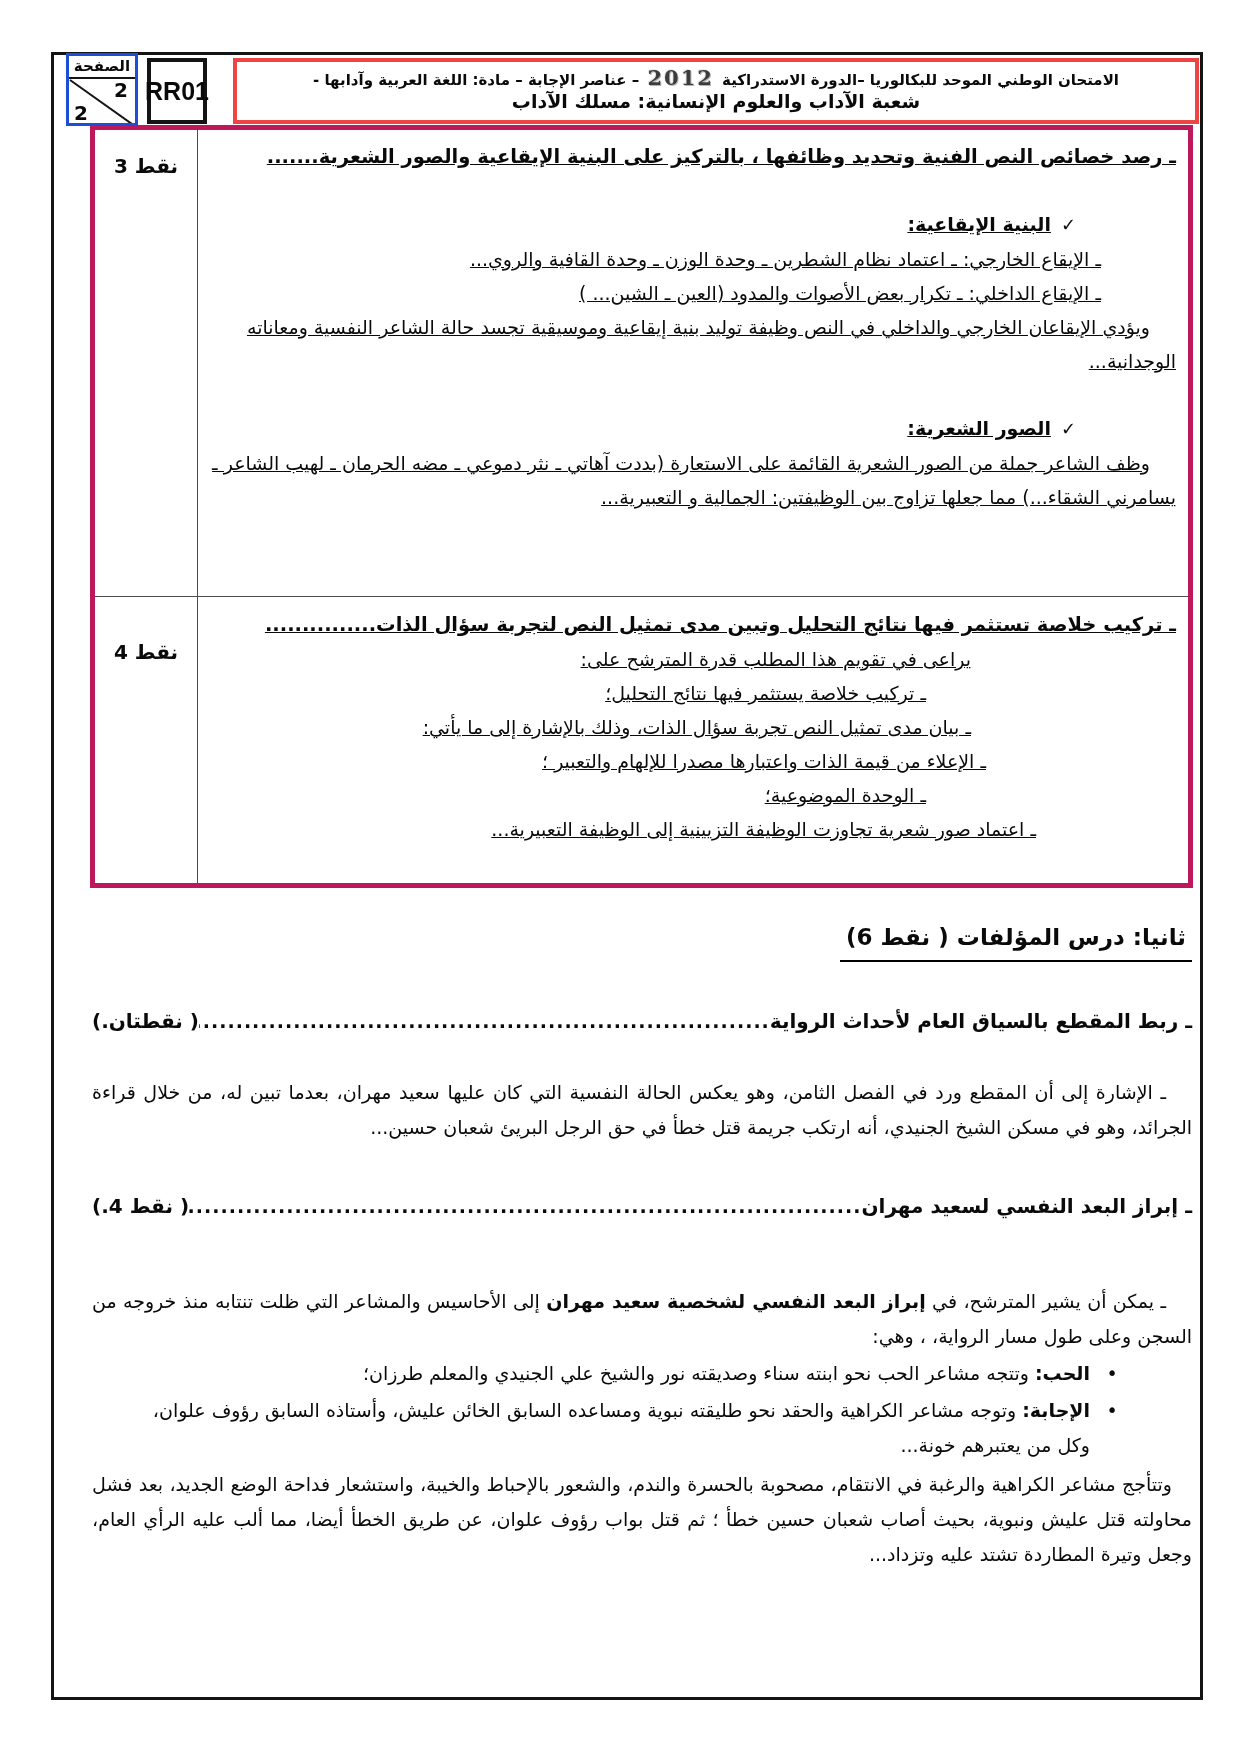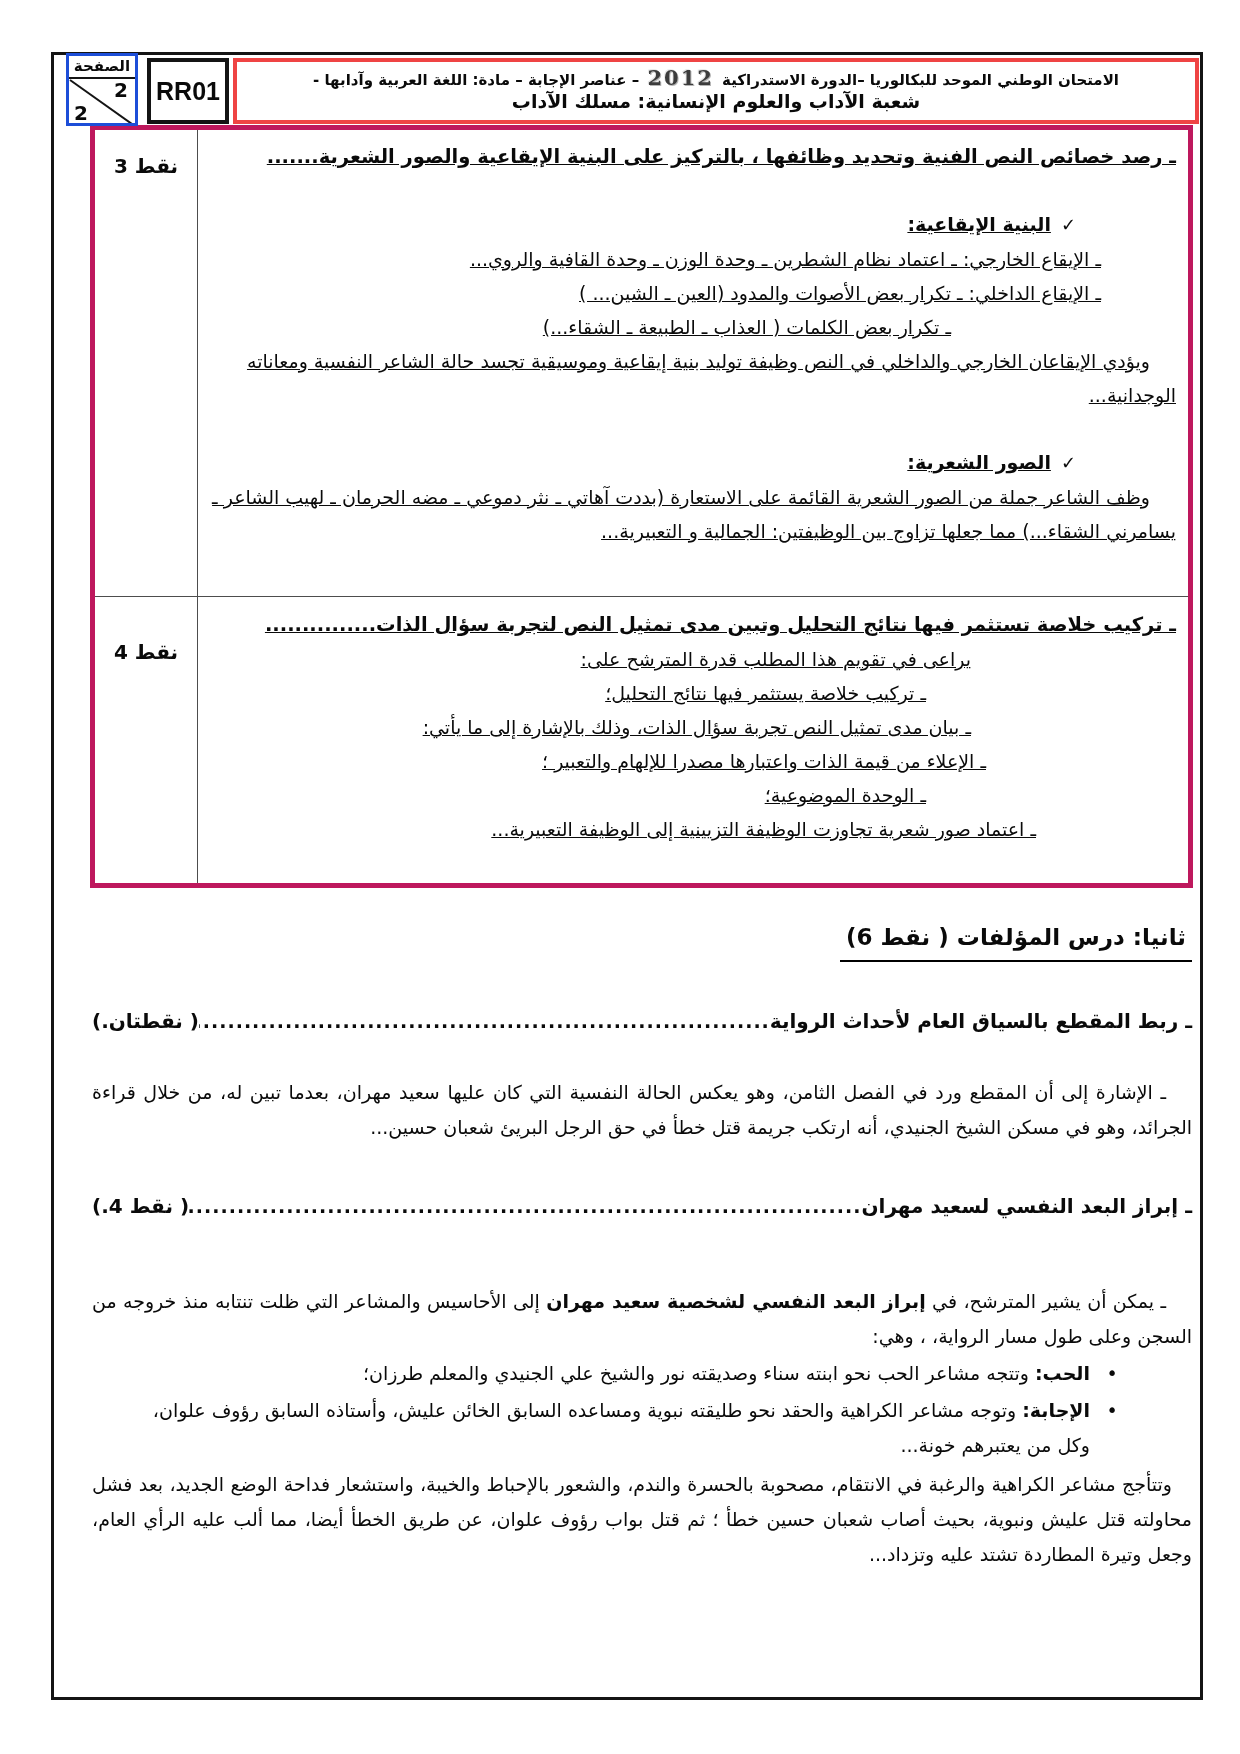--- a/index.html
+++ b/index.html
@@ -19,21 +19,21 @@
   }
   .pagebox-label{
     border-bottom:2px solid #141414;text-align:center;
     font-weight:bold;font-size:15px;padding:1px 2px 2px;direction:rtl;
   }
   .pagebox-num{position:relative;height:44px;}
   .pagebox-num svg{position:absolute;left:0;top:0;}
   .num-top{position:absolute;top:-1px;right:7px;font-weight:bold;font-size:20px;}
   .num-bottom{position:absolute;bottom:-2px;left:5px;font-weight:bold;font-size:20px;}
   .rrbox{
-    position:absolute;left:147px;top:58px;width:82px;height:66px;
+    position:absolute;left:147px;top:58px;width:60px;height:66px;
     border:4px solid #141414;box-sizing:border-box;z-index:3;
     display:flex;align-items:center;justify-content:center;
     font-family:"Liberation Sans",sans-serif;font-weight:bold;font-size:25px;background:#fff;
   }
   .headerbox{
     position:absolute;left:233px;top:58px;width:966px;height:66px;
     border:4px solid #ef4444;box-sizing:border-box;z-index:3;background:#fff;
     direction:rtl;text-align:center;overflow:hidden;
   }
   .h-line1{font-size:15px;font-weight:bold;margin-top:3px;white-space:nowrap;}
@@ -132,21 +132,20 @@
   <div class="row-divider"></div>
 
   <div class="score score-1">3 نقط</div>
   <div class="score score-2">4 نقط</div>
 
   <div class="cell cell-1">
     <div class="t-title">ـ رصد خصائص النص الفنية وتحديد وظائفها ، بالتركيز على البنية الإيقاعية والصور الشعرية.......</div>
     <div class="check-line"><span class="check-mark">✓</span><span>البنية الإيقاعية:</span></div>
     <div class="ind-75">ـ الإيقاع الخارجي: ـ اعتماد نظام الشطرين    ـ وحدة الوزن    ـ وحدة القافية والروي...</div>
     <div class="ind-75">ـ الإيقاع الداخلي:   ـ تكرار بعض الأصوات والمدود (العين ـ الشين... )</div>
-    <div class="ind-225">ـ تكرار بعض الكلمات ( العذاب ـ الطبيعة ـ الشقاء...)</div>
     <div class="wrap-para">ويؤدي الإيقاعان الخارجي والداخلي في النص وظيفة توليد بنية إيقاعية وموسيقية تجسد حالة الشاعر النفسية ومعاناته الوجدانية...</div>
     <div class="check-line"><span class="check-mark">✓</span><span>الصور الشعرية:</span></div>
     <div class="wrap-para">وظف الشاعر جملة من الصور الشعرية القائمة على الاستعارة (بددت آهاتي ـ نثر دموعي ـ مضه الحرمان ـ لهيب الشاعر ـ يسامرني الشقاء...) مما جعلها تزاوج بين الوظيفتين: الجمالية و التعبيرية...</div>
   </div>
 
   <div class="cell cell-2">
     <div class="t-title">ـ تركيب خلاصة تستثمر فيها نتائج التحليل وتبين  مدى تمثيل النص لتجربة سؤال الذات...............</div>
     <div class="intro">يراعى في تقويم هذا المطلب  قدرة المترشح  على:</div>
     <div class="it1">ـ تركيب خلاصة يستثمر فيها نتائج التحليل؛</div>
     <div class="it2">ـ  بيان مدى تمثيل النص تجربة سؤال الذات، وذلك بالإشارة إلى ما يأتي:</div>

